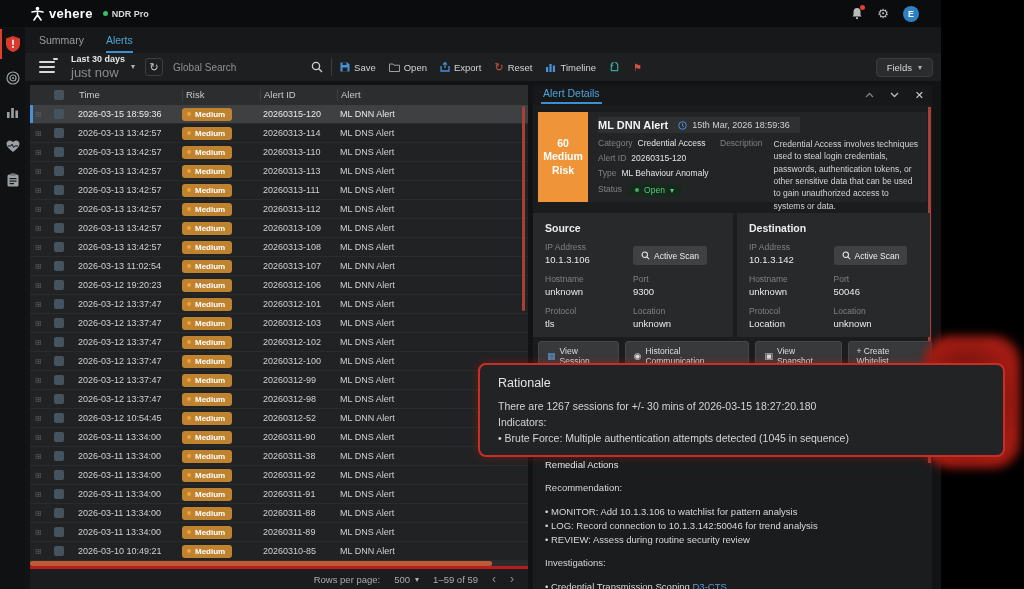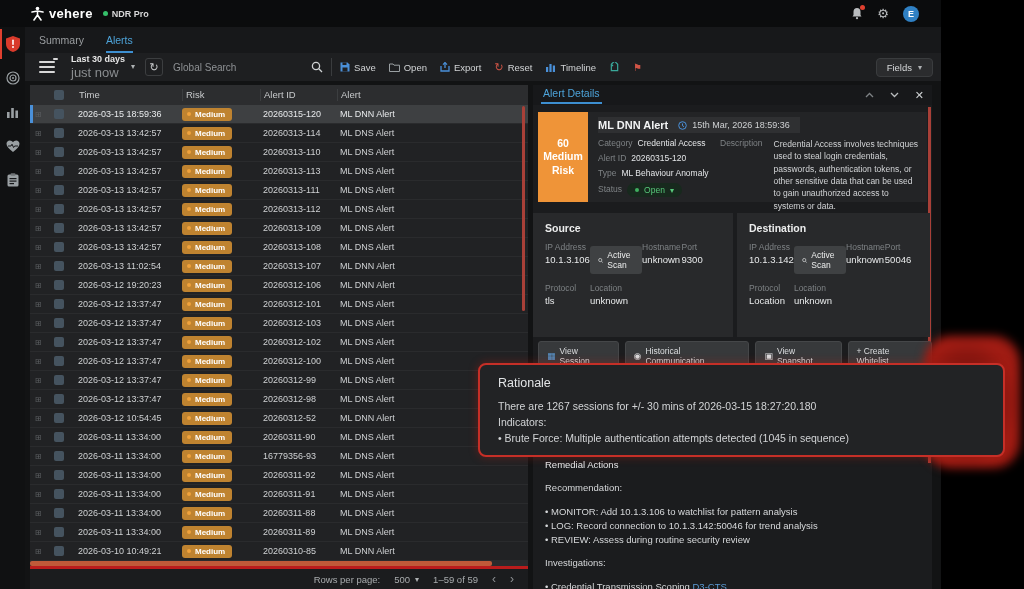--- a/index.html
+++ b/index.html
@@ -98,21 +98,21 @@
   .desc-text { color:#d2d4d6; font-size:8.5px; line-height:1.45; }
   .open-pill { display:inline-flex; align-items:center; gap:5px; background:#17291d; border-radius:9px;
     padding:2px 8px; color:#58c97b; font-size:8.5px; }
   .open-dot { width:4px; height:4px; border-radius:50%; background:#3fae5f; }
 
   .cards-row { position:absolute; left:0px; top:128px; width:399px; display:flex; gap:4px; }
   .sd-card { background:#28292b; height:124px; padding:9px 12px; }
   .sd-card.src { width:200px; margin-left:0; }
   .sd-card.dst { width:193px; }
   .sd-title { color:#eceded; font-size:10.5px; font-weight:bold; margin-bottom:8px; }
-  .sd-grid { display:grid; grid-template-columns:1fr 1fr 1fr 1fr; row-gap:9px; }
+  .sd-grid { display:grid; grid-template-columns:1fr 1fr; row-gap:9px; }
   .sd-lbl { color:#7e8285; font-size:8.5px; margin-bottom:2px; }
   .sd-val { color:#e8eaeb; font-size:9.5px; }
   .scan-btn { justify-self:start; background:#3f4143; border-radius:3px; color:#eceded; font-size:8.5px;
     display:flex; align-items:center; gap:4px; padding:4px 8px; margin-top:4px; }
 
   .actions-row { position:absolute; left:5px; top:256px; display:flex; gap:6px; }
   .act-btn { background:#37393b; border:1px solid #454749; border-radius:3px; color:#dcdee0; font-size:8.5px;
     display:flex; align-items:center; gap:4px; padding:4px 8px; }
   .act-ic { font-size:9px; }
   .act-ic.blue { color:#5b9bd5; }
@@ -484,21 +484,21 @@
           <span class="cell-id">20260311-90</span>
           <span class="cell-alert">ML DNS Alert</span>
         </div>
         <div class="t-grid t-row">
           <span class="expand-ic">⊞</span>
           <span class="cbx"></span>
           <span class="cell-time">2026-03-11 13:34:00</span>
           <span class="">
             <span class="badge"><span class="badge-dot"></span>Medium</span>
           </span>
-          <span class="cell-id">16779356-93</span>
+          <span class="cell-id">20260311-38</span>
           <span class="cell-alert">ML DNS Alert</span>
         </div>
         <div class="t-grid t-row">
           <span class="expand-ic">⊞</span>
           <span class="cbx"></span>
           <span class="cell-time">2026-03-11 13:34:00</span>
           <span class="">
             <span class="badge"><span class="badge-dot"></span>Medium</span>
           </span>
           <span class="cell-id">20260311-92</span>

